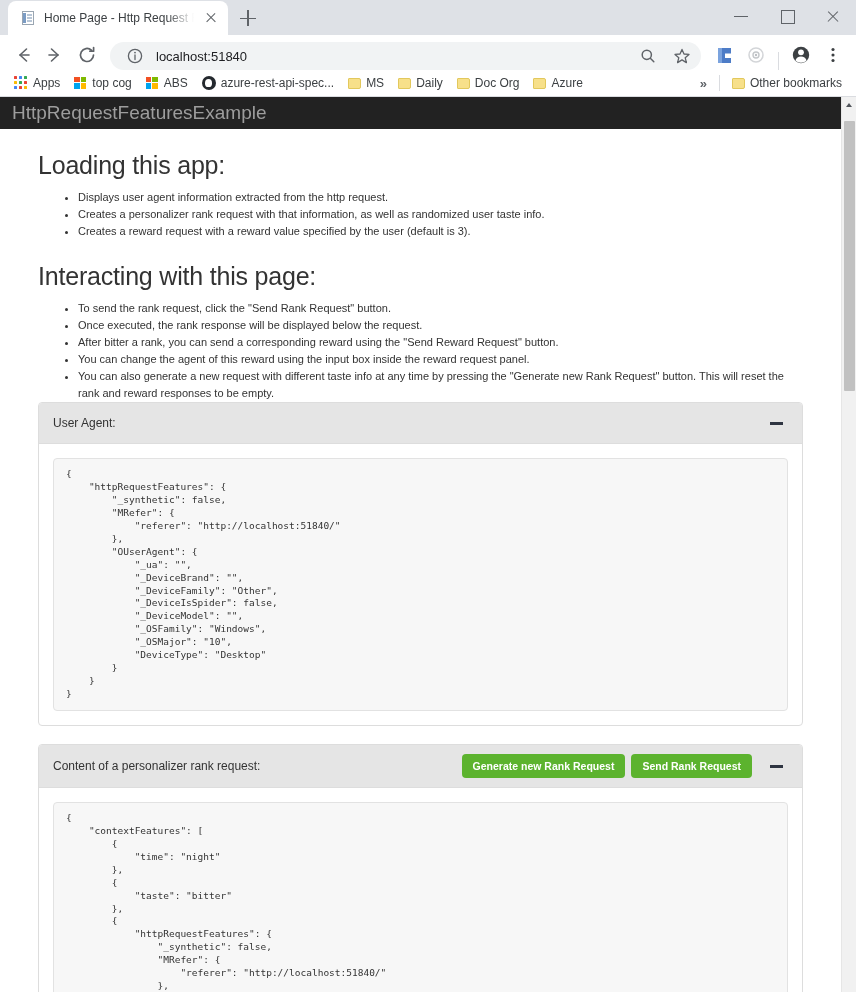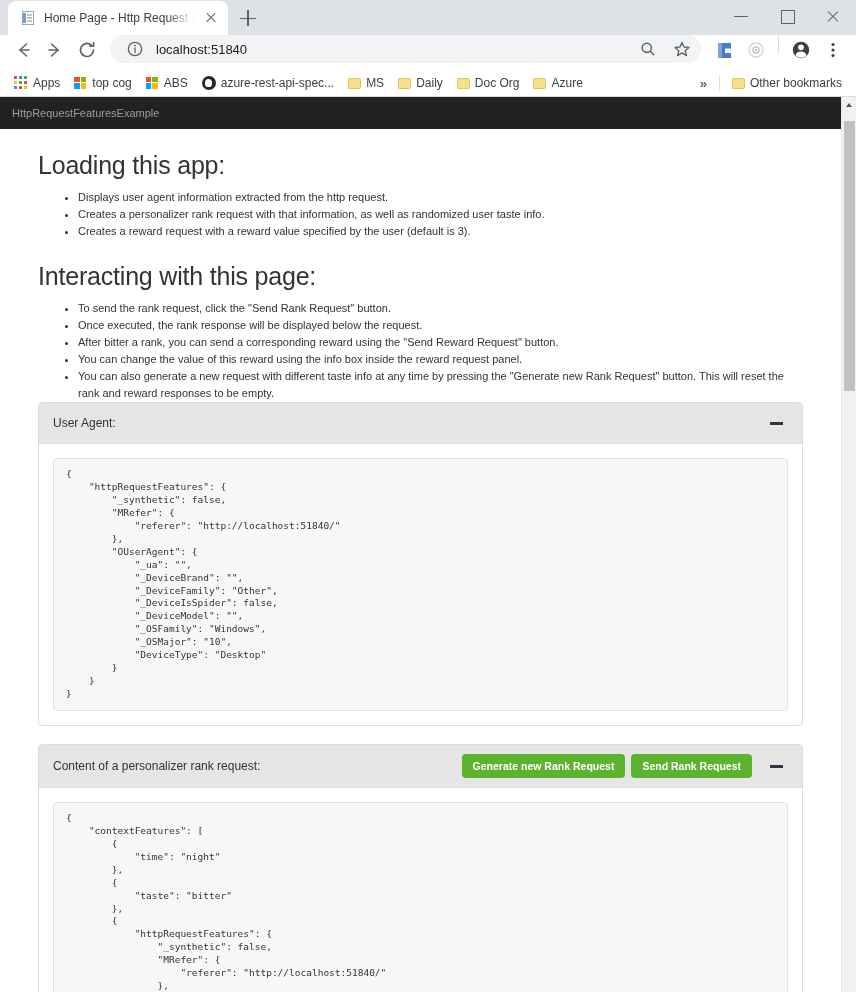--- a/index.html
+++ b/index.html
@@ -66,21 +66,21 @@
   .wc { width: 46px; height: 32px; position: relative; }
   .wc-min::before { content:""; position:absolute; left:16px; top:16px; width:14px; height:1.4px; background:#5f6368; }
   .wc-max::before { content:""; position:absolute; left:17px; top:10px; width:12px; height:12px; border:1.4px solid #5f6368; }
   .wc-close::before, .wc-close::after {
     content:""; position:absolute; left:16px; top:15.5px; width:14px; height:1.4px; background:#5f6368;
   }
   .wc-close::before { transform: rotate(45deg); }
   .wc-close::after { transform: rotate(-45deg); }
 
   .toolbar {
-    height: 40px; background: #fff; display: flex; align-items: flex-start;
+    height: 40px; background: #fff; display: flex; align-items: flex-end;
     padding: 0 8px; gap: 2px;
   }
   .navbtn { width: 30px; height: 30px; position: relative; flex: 0 0 30px; }
   .ico-svg { display:block; }
 
   .omnibox {
     flex: 1 1 auto; height: 28px; background: #f1f3f4; border-radius: 14px;
     display: flex; align-items: center; padding: 0 6px 0 12px; margin: 0 6px; gap: 8px;
   }
   .omni-url { font-size: 13px; color: #202124; flex: 1 1 auto; }
@@ -123,21 +123,21 @@
     display: flex;
   }
   .page {
     flex: 1 1 auto; overflow: hidden; position: relative; background: #fff;
   }
   .navbar {
     background: #222; height: 32px; display: flex; align-items: center;
     padding: 0 12px;
   }
   .navbar-brand {
-    color: #9d9d9d; font-size: 11px; font-family: "Liberation Sans", sans-serif;
+    color: #9d9d9d; font-size: 19px; font-family: "Liberation Sans", sans-serif;
   }
   .container { padding: 0 38px; }
 
   h1.page-h1 {
     font-size: 25px; font-weight: normal; color: #333; margin: 22px 0 9px 0;
     letter-spacing: -0.2px;
   }
   ul.bullets { margin: 0 0 0 0; padding-left: 40px; }
   ul.bullets li {
     font-size: 11px; color: #333; line-height: 1.55; margin: 0;
@@ -374,21 +374,21 @@
           <li>Displays user agent information extracted from the http request.</li>
           <li>Creates a personalizer rank request with that information, as well as randomized user taste info.</li>
           <li>Creates a reward request with a reward value specified by the user (default is 3).</li>
         </ul>
 
         <h1 class="page-h1">Interacting with this page:</h1>
         <ul class="bullets">
           <li>To send the rank request, click the "Send Rank Request" button.</li>
           <li>Once executed, the rank response will be displayed below the request.</li>
           <li>After bitter a rank, you can send a corresponding reward using the "Send Reward Request" button.</li>
-          <li>You can change the value of this reward using the info box inside the reward request panel.</li>
+          <li>You can change the agent of this reward using the input box inside the reward request panel.</li>
           <li>You can also generate a new request with different taste info at any time by pressing the "Generate new Rank Request" button. This will reset the rank and reward responses to be empty.</li>
         </ul>
 
 
         <div class="panel">
           <div class="panel-heading">
             <span class="panel-title">User Agent:</span>
             <div class="panel-actions">
               <span class="collapse-toggle"></span>
             </div>

